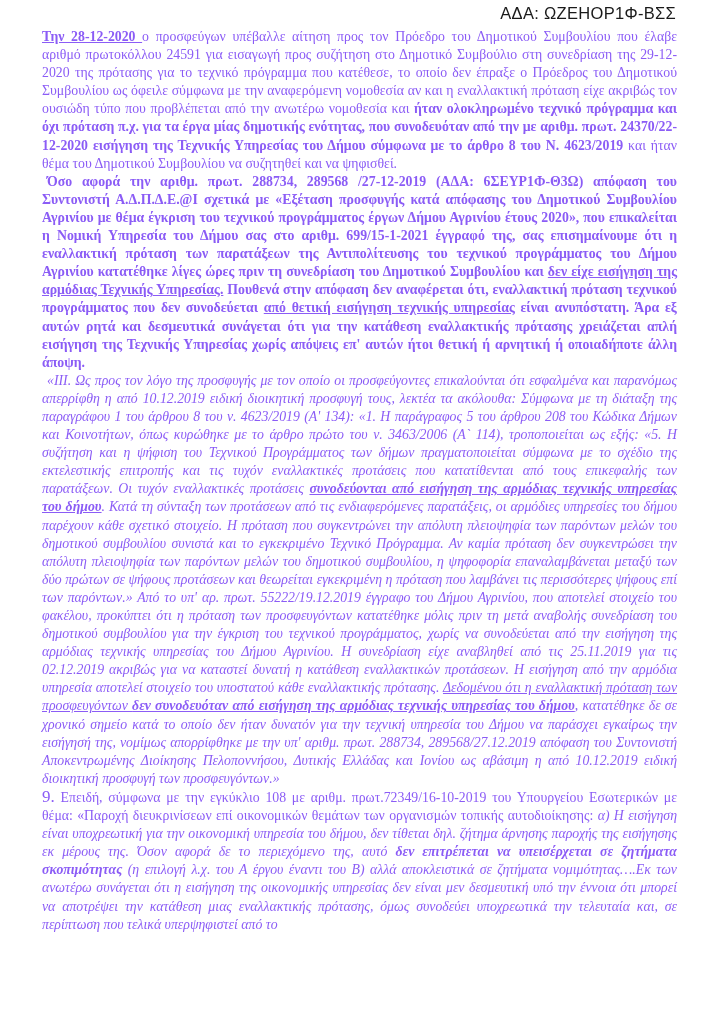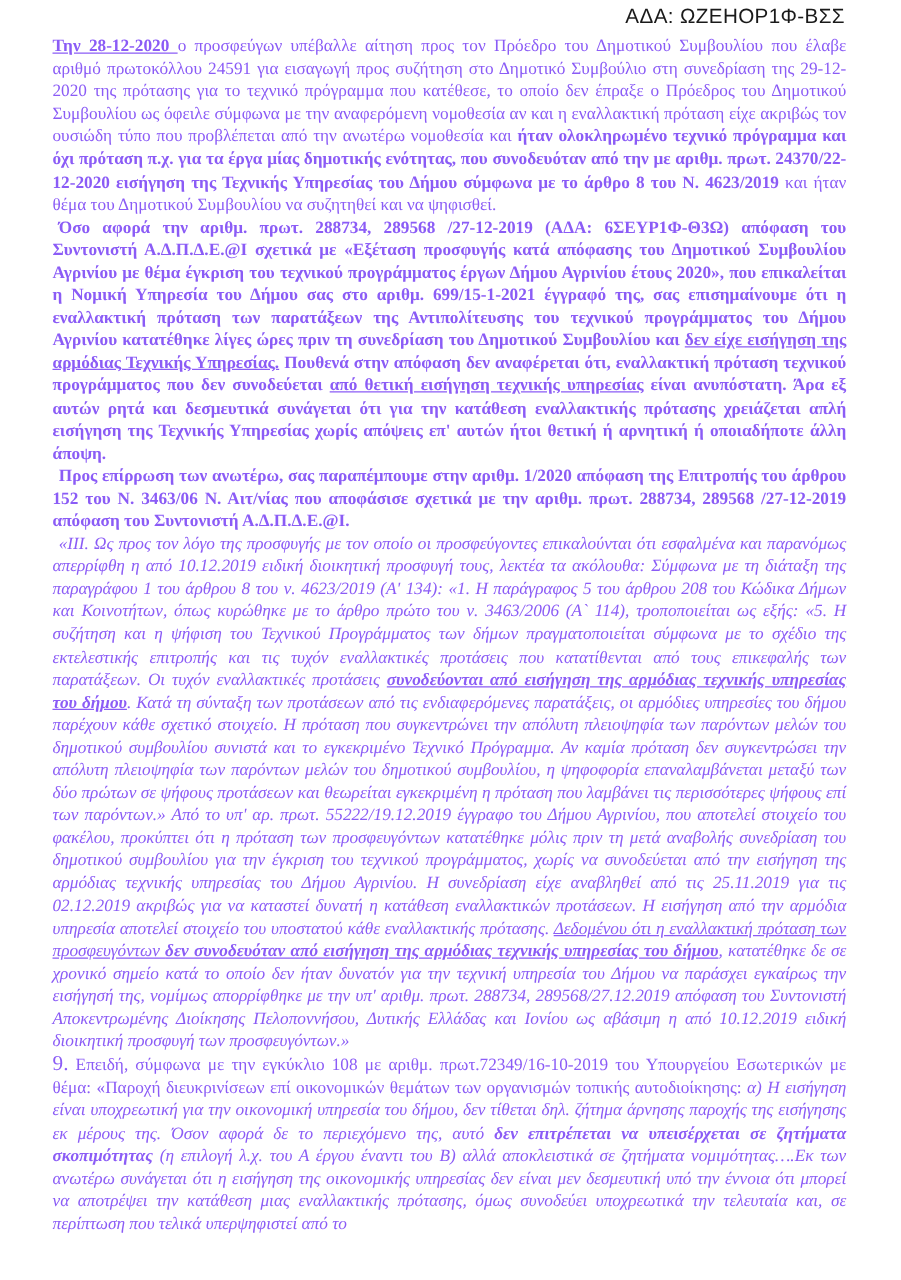--- a/index.html
+++ b/index.html
@@ -35,17 +35,16 @@
   .lg { font-size:17px; }
 </style>
 </head>
 <body>
 
 <div class="page">
   <div class="ada-header">ΑΔΑ: ΩΖΕΗΟΡ1Φ-ΒΣΣ</div>
   <div class="doc-body">
       <p><span class="b u">Την 28-12-2020 </span><span>ο προσφεύγων υπέβαλλε αίτηση προς τον Πρόεδρο του Δημοτικού Συμβουλίου που έλαβε αριθμό πρωτοκόλλου 24591 για εισαγωγή προς συζήτηση στο Δημοτικό Συμβούλιο στη συνεδρίαση της 29-12-2020 της πρότασης για το τεχνικό πρόγραμμα που κατέθεσε, το οποίο δεν έπραξε ο Πρόεδρος του Δημοτικού Συμβουλίου ως όφειλε σύμφωνα με την αναφερόμενη νομοθεσία αν και η εναλλακτική πρόταση είχε ακριβώς τον ουσιώδη τύπο που προβλέπεται από την ανωτέρω νομοθεσία και </span><span class="b">ήταν ολοκληρωμένο τεχνικό πρόγραμμα και όχι πρόταση π.χ. για τα έργα μίας δημοτικής ενότητας, που συνοδευόταν από την με αριθμ. πρωτ. 24370/22-12-2020 εισήγηση της Τεχνικής Υπηρεσίας του Δήμου σύμφωνα με το άρθρο 8 του Ν. 4623/2019 </span><span>και ήταν θέμα του Δημοτικού Συμβουλίου να συζητηθεί και να ψηφισθεί.</span></p>
       <p class="indent"><span class="b">Όσο αφορά την αριθμ. πρωτ. 288734, 289568 /27-12-2019 (ΑΔΑ: 6ΣΕΥΡ1Φ-Θ3Ω) απόφαση του Συντονιστή Α.Δ.Π.Δ.Ε.@Ι σχετικά με «Εξέταση προσφυγής κατά απόφασης του Δημοτικού Συμβουλίου Αγρινίου με θέμα έγκριση του τεχνικού προγράμματος έργων Δήμου Αγρινίου έτους 2020», που επικαλείται η Νομική Υπηρεσία του Δήμου σας στο αριθμ. 699/15-1-2021 έγγραφό της, σας επισημαίνουμε ότι η εναλλακτική πρόταση των παρατάξεων της Αντιπολίτευσης του τεχνικού προγράμματος του Δήμου Αγρινίου κατατέθηκε λίγες ώρες πριν τη συνεδρίαση του Δημοτικού Συμβουλίου και </span><span class="b u">δεν είχε εισήγηση της αρμόδιας Τεχνικής Υπηρεσίας.</span><span class="b"> Πουθενά στην απόφαση δεν αναφέρεται ότι, εναλλακτική πρόταση τεχνικού προγράμματος που δεν συνοδεύεται </span><span class="b u">από θετική εισήγηση τεχνικής υπηρεσίας</span><span class="b"> είναι ανυπόστατη. Άρα  εξ αυτών ρητά και δεσμευτικά συνάγεται ότι για την κατάθεση εναλλακτικής πρότασης χρειάζεται απλή εισήγηση της Τεχνικής Υπηρεσίας χωρίς απόψεις επ' αυτών ήτοι θετική ή αρνητική ή οποιαδήποτε άλλη άποψη.</span></p>
-      <p class="indent"><span class="b">Προς επίρρωση των ανωτέρω, σας παραπέμπουμε στην αριθμ. 1/2020 απόφαση της Επιτροπής του άρθρου 152 του Ν. 3463/06 Ν. Αιτ/νίας που αποφάσισε σχετικά με την αριθμ. πρωτ. 288734, 289568 /27-12-2019 απόφαση του Συντονιστή Α.Δ.Π.Δ.Ε.@Ι.</span></p>
       <p class="indent"><span class="i">«ΙΙΙ. Ως προς τον λόγο της προσφυγής με τον οποίο οι προσφεύγοντες επικαλούνται ότι εσφαλμένα και παρανόμως απερρίφθη η από 10.12.2019 ειδική διοικητική προσφυγή τους, λεκτέα τα ακόλουθα: Σύμφωνα με τη διάταξη της παραγράφου 1 του άρθρου 8 του ν. 4623/2019 (Α' 134): «1. Η παράγραφος 5 του άρθρου 208 του Κώδικα Δήμων και Κοινοτήτων, όπως κυρώθηκε με το άρθρο πρώτο του ν. 3463/2006 (Α` 114), τροποποιείται ως εξής: «5. Η συζήτηση και η ψήφιση του Τεχνικού Προγράμματος των δήμων πραγματοποιείται σύμφωνα με το σχέδιο της εκτελεστικής επιτροπής και τις τυχόν εναλλακτικές προτάσεις που κατατίθενται από τους επικεφαλής των παρατάξεων. Οι τυχόν εναλλακτικές προτάσεις </span><span class="b i u">συνοδεύονται από εισήγηση της αρμόδιας τεχνικής υπηρεσίας του δήμου</span><span class="i">. Κατά τη σύνταξη των προτάσεων από τις ενδιαφερόμενες παρατάξεις, οι αρμόδιες υπηρεσίες του δήμου παρέχουν κάθε σχετικό στοιχείο. Η πρόταση που συγκεντρώνει την απόλυτη πλειοψηφία των παρόντων μελών του δημοτικού συμβουλίου συνιστά και το εγκεκριμένο Τεχνικό Πρόγραμμα. Αν καμία πρόταση δεν συγκεντρώσει την απόλυτη πλειοψηφία των παρόντων μελών του δημοτικού συμβουλίου, η ψηφοφορία επαναλαμβάνεται μεταξύ των δύο πρώτων σε ψήφους προτάσεων και θεωρείται εγκεκριμένη η πρόταση που λαμβάνει τις περισσότερες ψήφους επί των παρόντων.» Από το υπ' αρ. πρωτ. 55222/19.12.2019 έγγραφο του Δήμου Αγρινίου, που αποτελεί στοιχείο του φακέλου, προκύπτει ότι η πρόταση των προσφευγόντων κατατέθηκε μόλις πριν τη μετά αναβολής συνεδρίαση του δημοτικού συμβουλίου για την έγκριση του τεχνικού προγράμματος, χωρίς να συνοδεύεται από την εισήγηση της αρμόδιας τεχνικής υπηρεσίας του Δήμου Αγρινίου. Η συνεδρίαση είχε αναβληθεί από τις 25.11.2019 για τις 02.12.2019 ακριβώς για να καταστεί δυνατή η κατάθεση εναλλακτικών προτάσεων. Η εισήγηση από την αρμόδια υπηρεσία αποτελεί στοιχείο του υποστατού κάθε εναλλακτικής πρότασης. </span><span class="i u">Δεδομένου ότι η εναλλακτική πρόταση των προσφευγόντων </span><span class="b i u">δεν συνοδευόταν από εισήγηση της αρμόδιας τεχνικής υπηρεσίας του δήμου</span><span class="i">, κατατέθηκε δε σε χρονικό σημείο κατά το οποίο δεν ήταν δυνατόν για την τεχνική υπηρεσία του Δήμου να παράσχει εγκαίρως την εισήγησή της, νομίμως απορρίφθηκε με την υπ' αριθμ. πρωτ. 288734, 289568/27.12.2019 απόφαση του Συντονιστή Αποκεντρωμένης Διοίκησης Πελοποννήσου, Δυτικής Ελλάδας και Ιονίου ως αβάσιμη η από 10.12.2019 ειδική διοικητική προσφυγή των προσφευγόντων.»</span></p>
       <p><span class="lg">9.</span><span> Επειδή, σύμφωνα με την εγκύκλιο 108 με αριθμ. πρωτ.72349/16-10-2019 του Υπουργείου Εσωτερικών με θέμα: «Παροχή διευκρινίσεων επί οικονομικών θεμάτων των οργανισμών τοπικής αυτοδιοίκησης: </span><span class="i">α) Η εισήγηση είναι υποχρεωτική για την οικονομική υπηρεσία του δήμου, δεν τίθεται δηλ. ζήτημα άρνησης παροχής της εισήγησης εκ μέρους της. Όσον αφορά δε το περιεχόμενο της, αυτό </span><span class="b i">δεν επιτρέπεται να υπεισέρχεται σε ζητήματα σκοπιμότητας</span><span class="i"> (η επιλογή λ.χ. του Α έργου έναντι του Β) αλλά αποκλειστικά σε ζητήματα νομιμότητας….Εκ των ανωτέρω συνάγεται ότι η εισήγηση της οικονομικής υπηρεσίας δεν είναι μεν δεσμευτική υπό την έννοια ότι μπορεί να αποτρέψει την κατάθεση μιας εναλλακτικής πρότασης, όμως συνοδεύει υποχρεωτικά την τελευταία και, σε περίπτωση που τελικά υπερψηφιστεί από το</span></p>
     </div>
 </div>
 
 </body></html>

